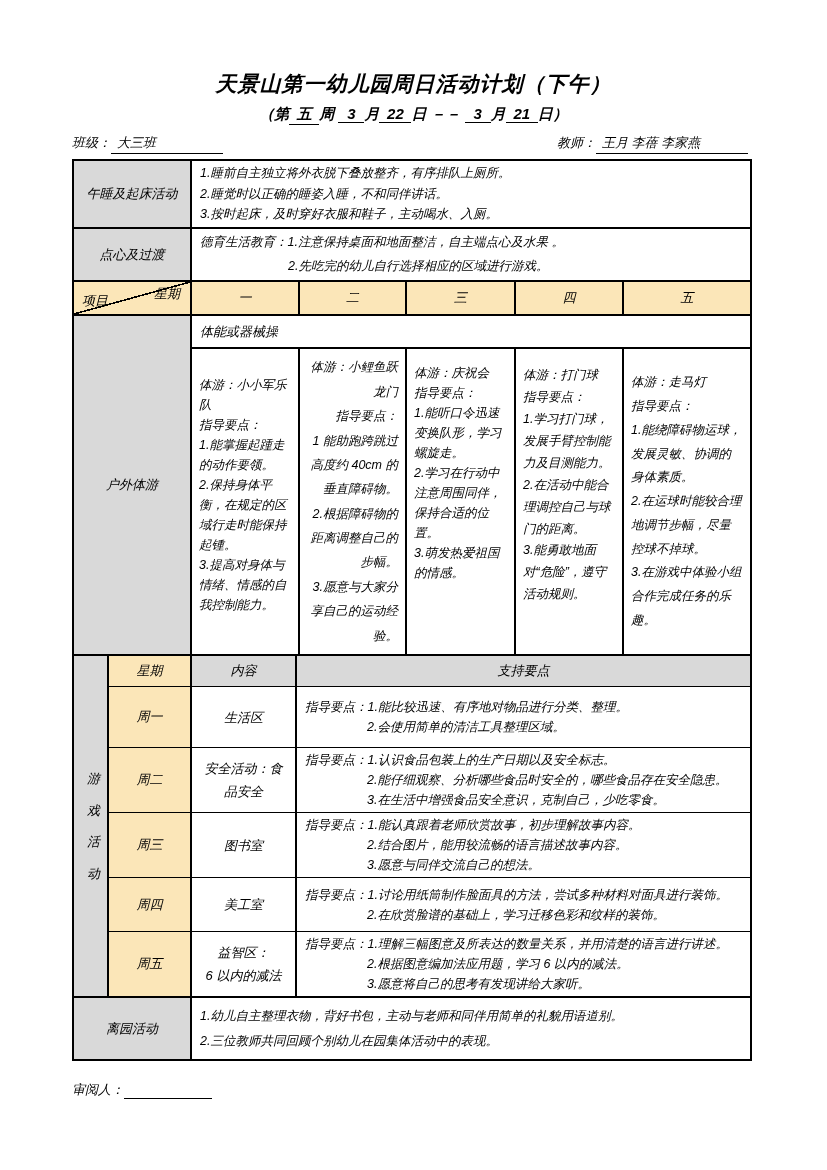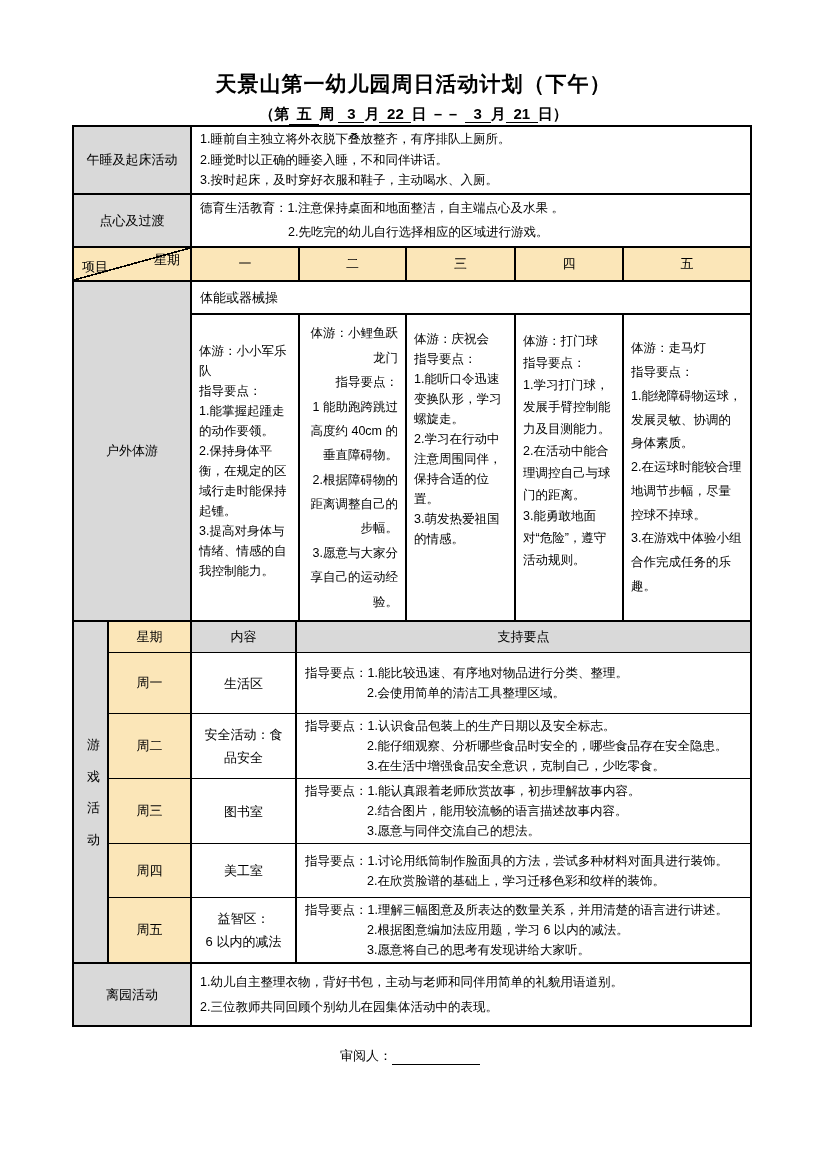--- a/index.html
+++ b/index.html
@@ -1,18 +1,18 @@
 <!DOCTYPE html>
 <html><head>
 <meta charset="utf-8">
 <style>
   html,body { margin:0; padding:0; background:#ffffff; }
   .sheet {
     width:827px; height:1170px; background:#ffffff; overflow:hidden;
-    font-family:"Liberation Sans","DejaVu Sans",sans-serif; color:#000;
+    font-family:"Liberation Sans","DejaVu Sans",sans-serif; color:#000;font-style:italic;
   }
   
   .doc-header { padding-top:70px; }
   .title { text-align:center; font-size:21px; font-weight:bold; letter-spacing:1px; }
   .subtitle { text-align:center; font-size:15px; font-weight:bold; margin-top:7px; }
   .subtitle .blank {
     display:inline-block; text-align:center; border-bottom:1.5px solid #000;
     padding:0 3px; font-weight:bold;
   }
   .blank.w-week { min-width:24px; }
@@ -56,31 +56,39 @@
   .t-game tr.g-top td { border-top:2px solid #000; }
   .t-game tr.g-bottom td { border-bottom:2px solid #000; }
   .game-strip { background:#D9D9D9; text-align:center; vertical-align:middle; padding:12px; }
   .vtext { display:inline-block; width:15px; word-break:break-all; line-height:2.45; font-size:13px; text-align:center; }
   .g-day { background:#FBE6B8; text-align:center; font-size:13px; }
   .g-head { background:#D9D9D9; text-align:center; font-size:13px; }
   .g-content { text-align:center; font-size:13px; white-space:pre-line; line-height:1.8; background:#fff; }
   .g-support { white-space:pre-line; padding-left:70px; text-indent:-62px; font-size:12.5px; line-height:1.6; background:#fff; }
   .departure-content { white-space:pre-line; line-height:2.0; }
   
-  .footer { width:676px; margin:20px 0 12px 72px; text-align:center; font-size:13px; }
+  .footer { width:676px; margin:20px 0 12px 72px; text-align:left; font-size:13px; }
   .sign-line { display:inline-block; width:88px; border-bottom:1.5px solid #000; height:13px; vertical-align:bottom; }
 </style>
 </head>
 <body>
 
 <div class="sheet">
 
   <div class="doc-header">
     <div class="title">天景山第一幼儿园周日活动计划（下午）</div>
     <div class="subtitle"><span>（第</span><span class="blank w-week">五</span><span>周</span>&nbsp;<span class="blank w-month">3</span><span>月</span><span class="blank w-day">22</span><span>日</span>&nbsp;<span>－－</span>&nbsp;<span class="blank w-month">3</span><span>月</span><span class="blank w-day">21</span><span>日）</span></div>
+    <div class="info-line">
+      <span>
+        <span>班级：</span><span class="fill-line class-fill">大三班</span>
+      </span>
+      <span>
+        <span>教师：</span><span class="fill-line teacher-fill">王月 李蓓  李家燕</span>
+      </span>
+    </div>
   </div>
 
   <div class="tables">
 
     <table class="t-routine">
       <colgroup>
           <col style="width:118px">
           <col style="width:560px">
         </colgroup>
       <tbody>

